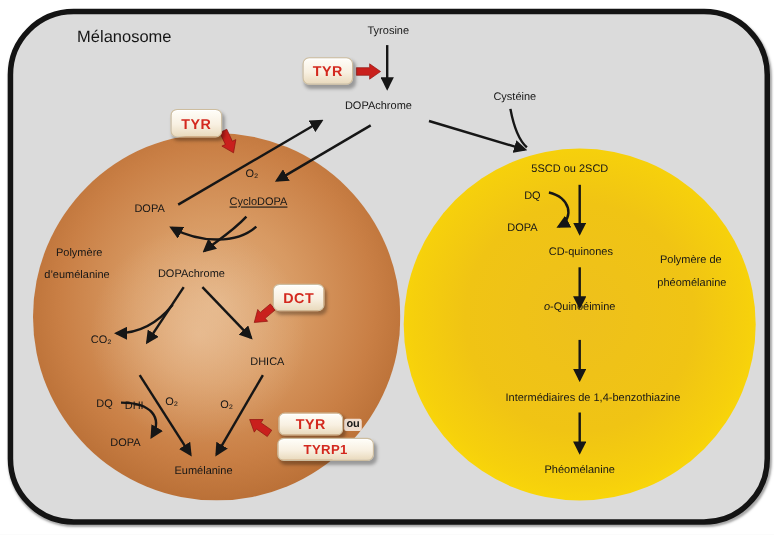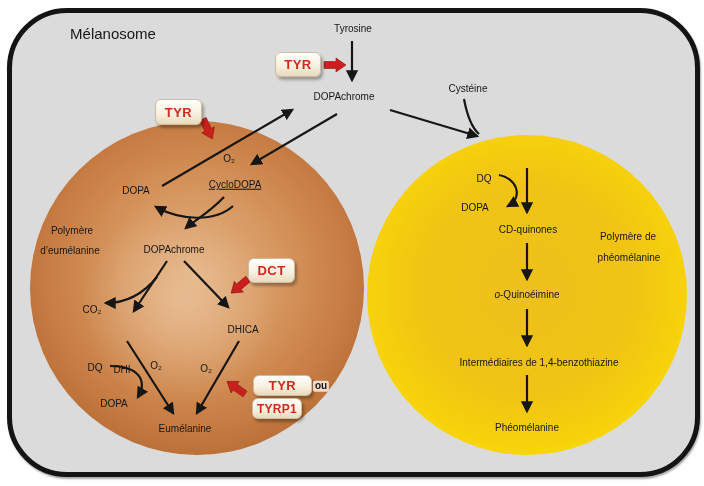--- a/index.html
+++ b/index.html
@@ -121,29 +121,30 @@
   <div class="lbl" style="left:174px;top:250px;">DOPAchrome</div>
   <div class="lbl" style="left:92px;top:310px;">CO₂</div>
   <div class="lbl" style="left:122px;top:330px;margin-top:40px;">DHI</div>
   <div class="lbl" style="left:243px;top:330px;">DHICA</div>
   <div class="lbl" style="left:95px;top:368px;">DQ</div>
   <div class="lbl" style="left:156px;top:366px;">O₂</div>
   <div class="lbl" style="left:206px;top:369px;">O₂</div>
   <div class="lbl" style="left:114px;top:404px;">DOPA</div>
   <div class="lbl" style="left:185px;top:429px;">Eumélanine</div>
 
+  <div class="lbl" style="left:518px;top:155px;">5SCD ou 2SCD</div>
   <div class="lbl" style="left:484px;top:179px;">DQ</div>
   <div class="lbl" style="left:475px;top:208px;">DOPA</div>
   <div class="lbl" style="left:528px;top:230px;">CD-quinones</div>
   <div class="lbl" style="left:628px;top:237px;">Polymère de</div>
   <div class="lbl" style="left:629px;top:258px;">phéomélanine</div>
-  <div class="lbl" style="left:527px;top:295px;"><span class="it">o</span><span>-Quinoéimine</span></div>
+  <div class="lbl" style="left:527px;top:280px;"><span class="it">o</span><span>-Quinoéimine</span></div>
   <div class="lbl" style="left:527px;top:363px;margin-left:12px;">Intermédiaires de 1,4-benzothiazine</div>
   <div class="lbl" style="left:527px;top:428px;">Phéomélanine</div>
 
   <div class="enzyme" style="left:275px;top:52px;width:46px;height:25px;">TYR</div>
   <div class="enzyme" style="left:155px;top:99px;width:47px;height:26px;">TYR</div>
   <div class="enzyme" style="left:248px;top:258px;width:47px;height:25px;">DCT</div>
   <div class="enzyme" style="left:253px;top:375px;width:59px;height:21px;">TYR</div>
   <div class="lbl bold" style="left:321px;top:386px;">ou</div>
-  <div class="enzyme small" style="left:252px;top:398px;width:50px;height:21px;text-align:center;">TYRP1</div>
+  <div class="enzyme small" style="left:252px;top:398px;width:88px;height:21px;text-align:center;">TYRP1</div>
 
 </div>
 
 </body></html>

